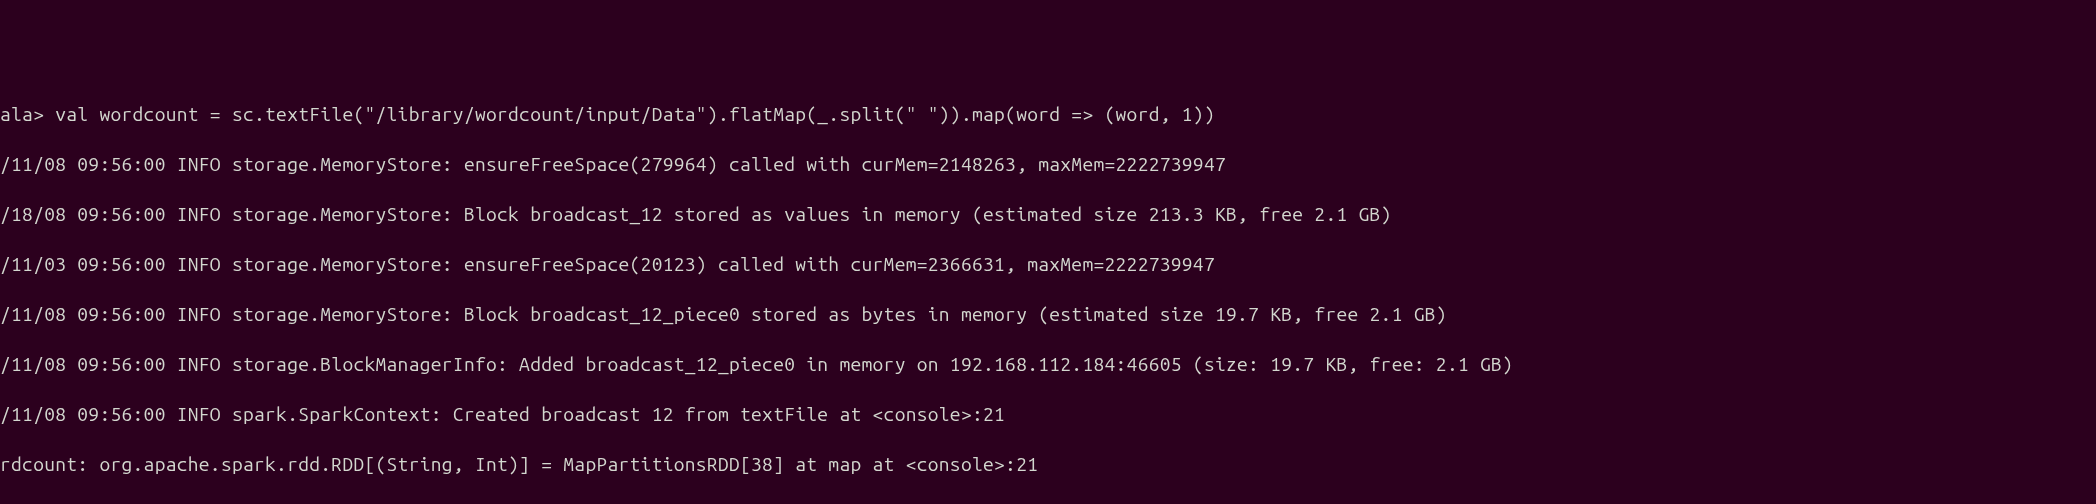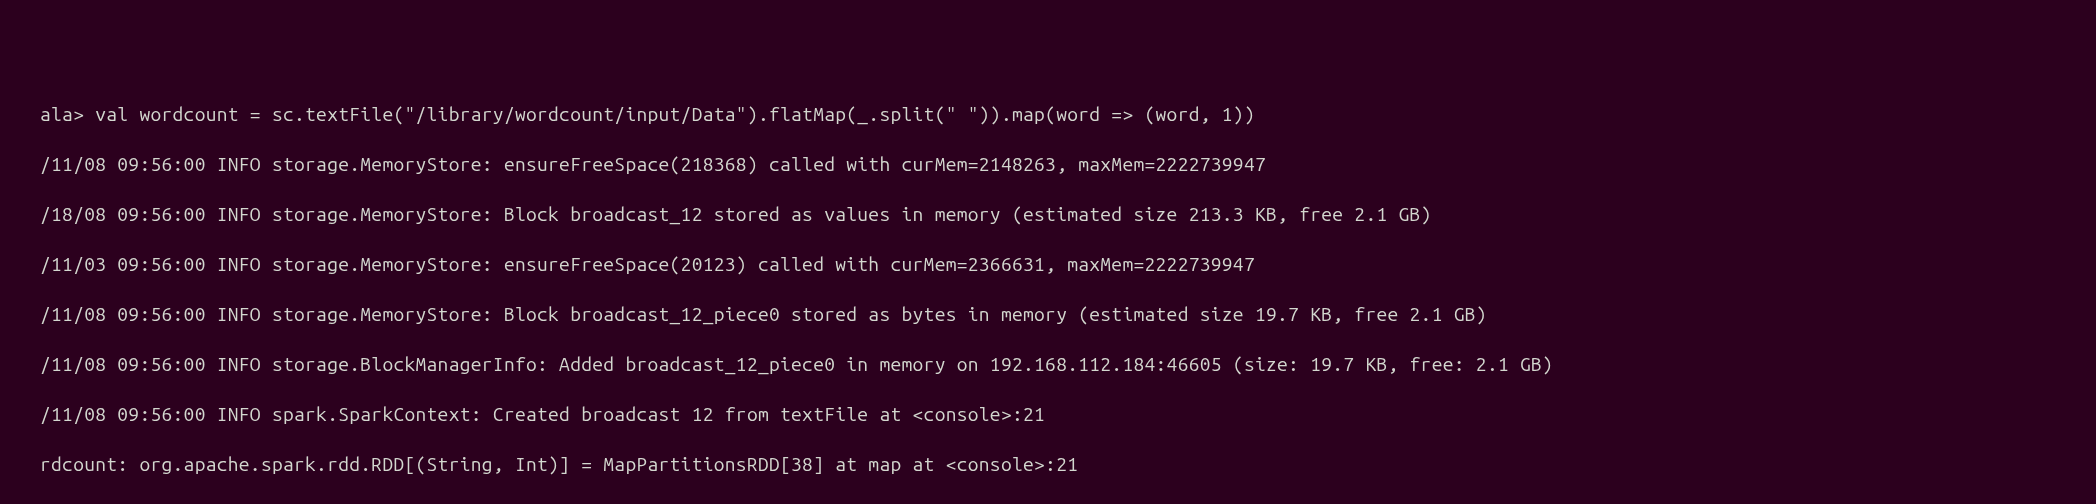--- a/index.html
+++ b/index.html
@@ -13,30 +13,29 @@
       font-family: "Ubuntu Mono", "DejaVu Sans Mono", "Courier New", monospace;
       font-size: 19.2px;
       line-height: 25px;
       white-space: pre;
       overflow: hidden;
       padding: 2px 0 0 0;
       letter-spacing: 0.3px;
     }
     .ln {
       display: block;
-      margin-left: 40px;
     }
   </style>
 </head>
 <body>
 
 
 
 <span class="ln">ala&gt; val wordcount = sc.textFile("/library/wordcount/input/Data").flatMap(_.split(" ")).map(word =&gt; (word, 1))</span>
-<span class="ln">/11/08 09:56:00 INFO storage.MemoryStore: ensureFreeSpace(218368) called with curMem=2148263, maxMem=2222739947</span>
+<span class="ln">/11/08 09:56:00 INFO storage.MemoryStore: ensureFreeSpace(279964) called with curMem=2148263, maxMem=2222739947</span>
 <span class="ln">/18/08 09:56:00 INFO storage.MemoryStore: Block broadcast_12 stored as values in memory (estimated size 213.3 KB, free 2.1 GB)</span>
 <span class="ln">/11/03 09:56:00 INFO storage.MemoryStore: ensureFreeSpace(20123) called with curMem=2366631, maxMem=2222739947</span>
 <span class="ln">/11/08 09:56:00 INFO storage.MemoryStore: Block broadcast_12_piece0 stored as bytes in memory (estimated size 19.7 KB, free 2.1 GB)</span>
 <span class="ln">/11/08 09:56:00 INFO storage.BlockManagerInfo: Added broadcast_12_piece0 in memory on 192.168.112.184:46605 (size: 19.7 KB, free: 2.1 GB)</span>
 <span class="ln">/11/08 09:56:00 INFO spark.SparkContext: Created broadcast 12 from textFile at &lt;console&gt;:21</span>
 <span class="ln">rdcount: org.apache.spark.rdd.RDD[(String, Int)] = MapPartitionsRDD[38] at map at &lt;console&gt;:21</span>
 <span class="ln"></span>
 
 
 

